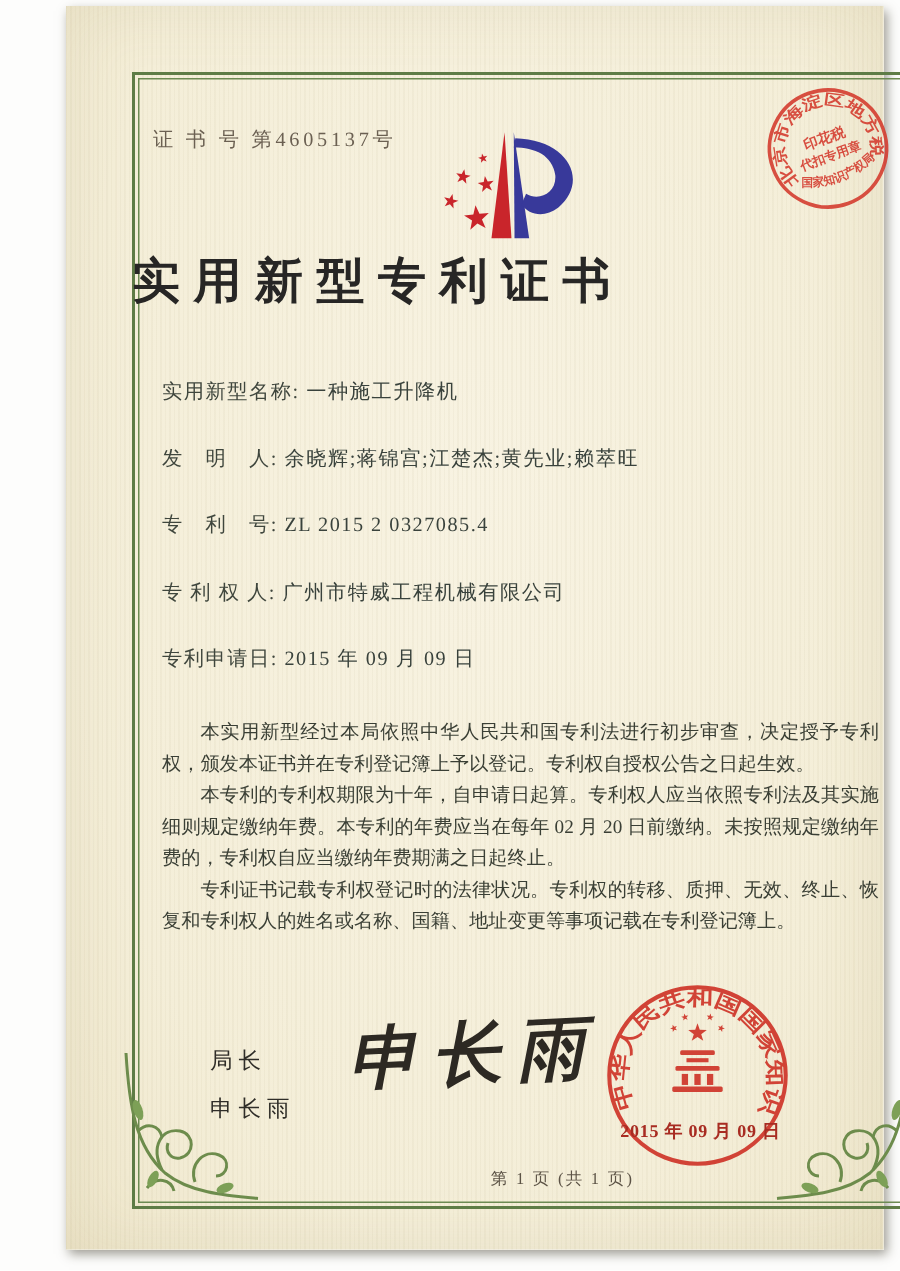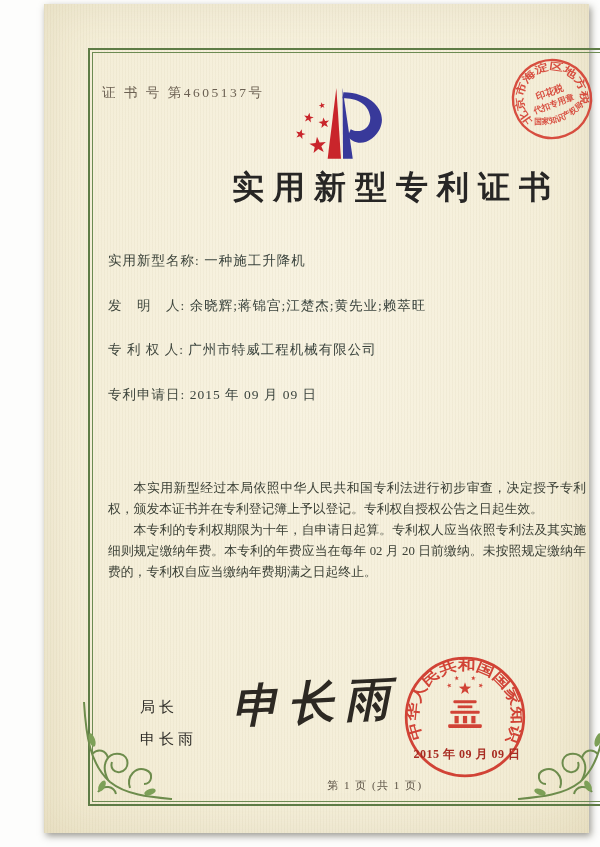--- a/index.html
+++ b/index.html
@@ -7,21 +7,21 @@
   .photo{position:relative;width:600px;height:847px;background:#fdfdfc;}
   .paper{position:absolute;left:8px;top:4px;right:11px;bottom:14px;
     background:
       repeating-linear-gradient(90deg, rgba(140,125,75,0.05) 0 1px, rgba(0,0,0,0) 1px 3px),
       radial-gradient(ellipse at 50% 40%, #f8f3e2 0%, #f4eed8 70%, #efe7cc 100%);
     box-shadow:2px 3px 7px rgba(60,55,40,0.5), inset 0 0 45px rgba(150,130,80,0.12);margin-left:36px;}
   .frame{position:absolute;left:44px;top:44px;width:518px;height:754px;border:2px solid #5e7c46;}
   .frame::after{content:"";position:absolute;inset:2px;border:1px solid #6c8a52;}
   .cert-no{position:absolute;left:58px;top:80px;font-size:13.5px;letter-spacing:2.5px;color:#6b6052;}
   .logo{position:absolute;left:248px;top:80px;width:100px;height:80px;}
-  .title{position:absolute;left:44px;top:162px;width:472px;text-align:right;
+  .title{position:absolute;left:44px;top:162px;width:472px;text-align:left;
     font-size:32px;font-weight:700;letter-spacing:9px;color:#272625;}
   .fields{position:absolute;left:64px;top:248px;width:460px;color:#3f463d;}
   .field-row{font-size:13.5px;letter-spacing:1px;margin-bottom:26.5px;white-space:nowrap;}
   .flabel{color:#3f463d;}
   .fvalue{color:#39423c;font-family:Liberation Serif, serif;}
   .paras{position:absolute;left:64px;top:474px;width:478px;color:#3a3f35;}
   .paras p{margin:0;font-size:12.8px;line-height:21px;text-align:justify;text-indent:2em;}
   .signer{position:absolute;left:96px;top:694px;color:#2f2d28;}
   .signer .stitle{font-size:15px;letter-spacing:4px;margin-bottom:13px;}
   .signer .sname{font-size:15px;letter-spacing:4px;}
@@ -87,32 +87,37 @@
     <div class="fields">
       <div class="field-row">
         <span class="flabel">实用新型名称:</span>
         <span class="fvalue">一种施工升降机</span>
       </div>
       <div class="field-row">
         <span class="flabel">发　明　人:</span>
         <span class="fvalue">余晓辉;蒋锦宫;江楚杰;黄先业;赖萃旺</span>
       </div>
       <div class="field-row">
+        <span class="flabel">专　利　号:</span>
+        <span class="fvalue">ZL 2015 2 0327085.4</span>
+      </div>
+      <div class="field-row">
         <span class="flabel">专 利 权 人:</span>
         <span class="fvalue">广州市特威工程机械有限公司</span>
       </div>
       <div class="field-row">
         <span class="flabel">专利申请日:</span>
         <span class="fvalue">2015 年 09 月 09 日</span>
       </div>
     </div>
 
     <div class="paras">
       <p>本实用新型经过本局依照中华人民共和国专利法进行初步审查，决定授予专利权，颁发本证书并在专利登记簿上予以登记。专利权自授权公告之日起生效。</p>
       <p>本专利的专利权期限为十年，自申请日起算。专利权人应当依照专利法及其实施细则规定缴纳年费。本专利的年费应当在每年 02 月 20 日前缴纳。未按照规定缴纳年费的，专利权自应当缴纳年费期满之日起终止。</p>
+      <p>专利证书记载专利权登记时的法律状况。专利权的转移、质押、无效、终止、恢复和专利权人的姓名或名称、国籍、地址变更等事项记载在专利登记簿上。</p>
     </div>
 
     <div class="signer">
       <div class="stitle">局长</div>
       <div class="sname">申长雨</div>
     </div>
 
     <div class="signature">申长雨</div>
 
     <svg class="office-stamp" viewBox="0 0 120 120">

